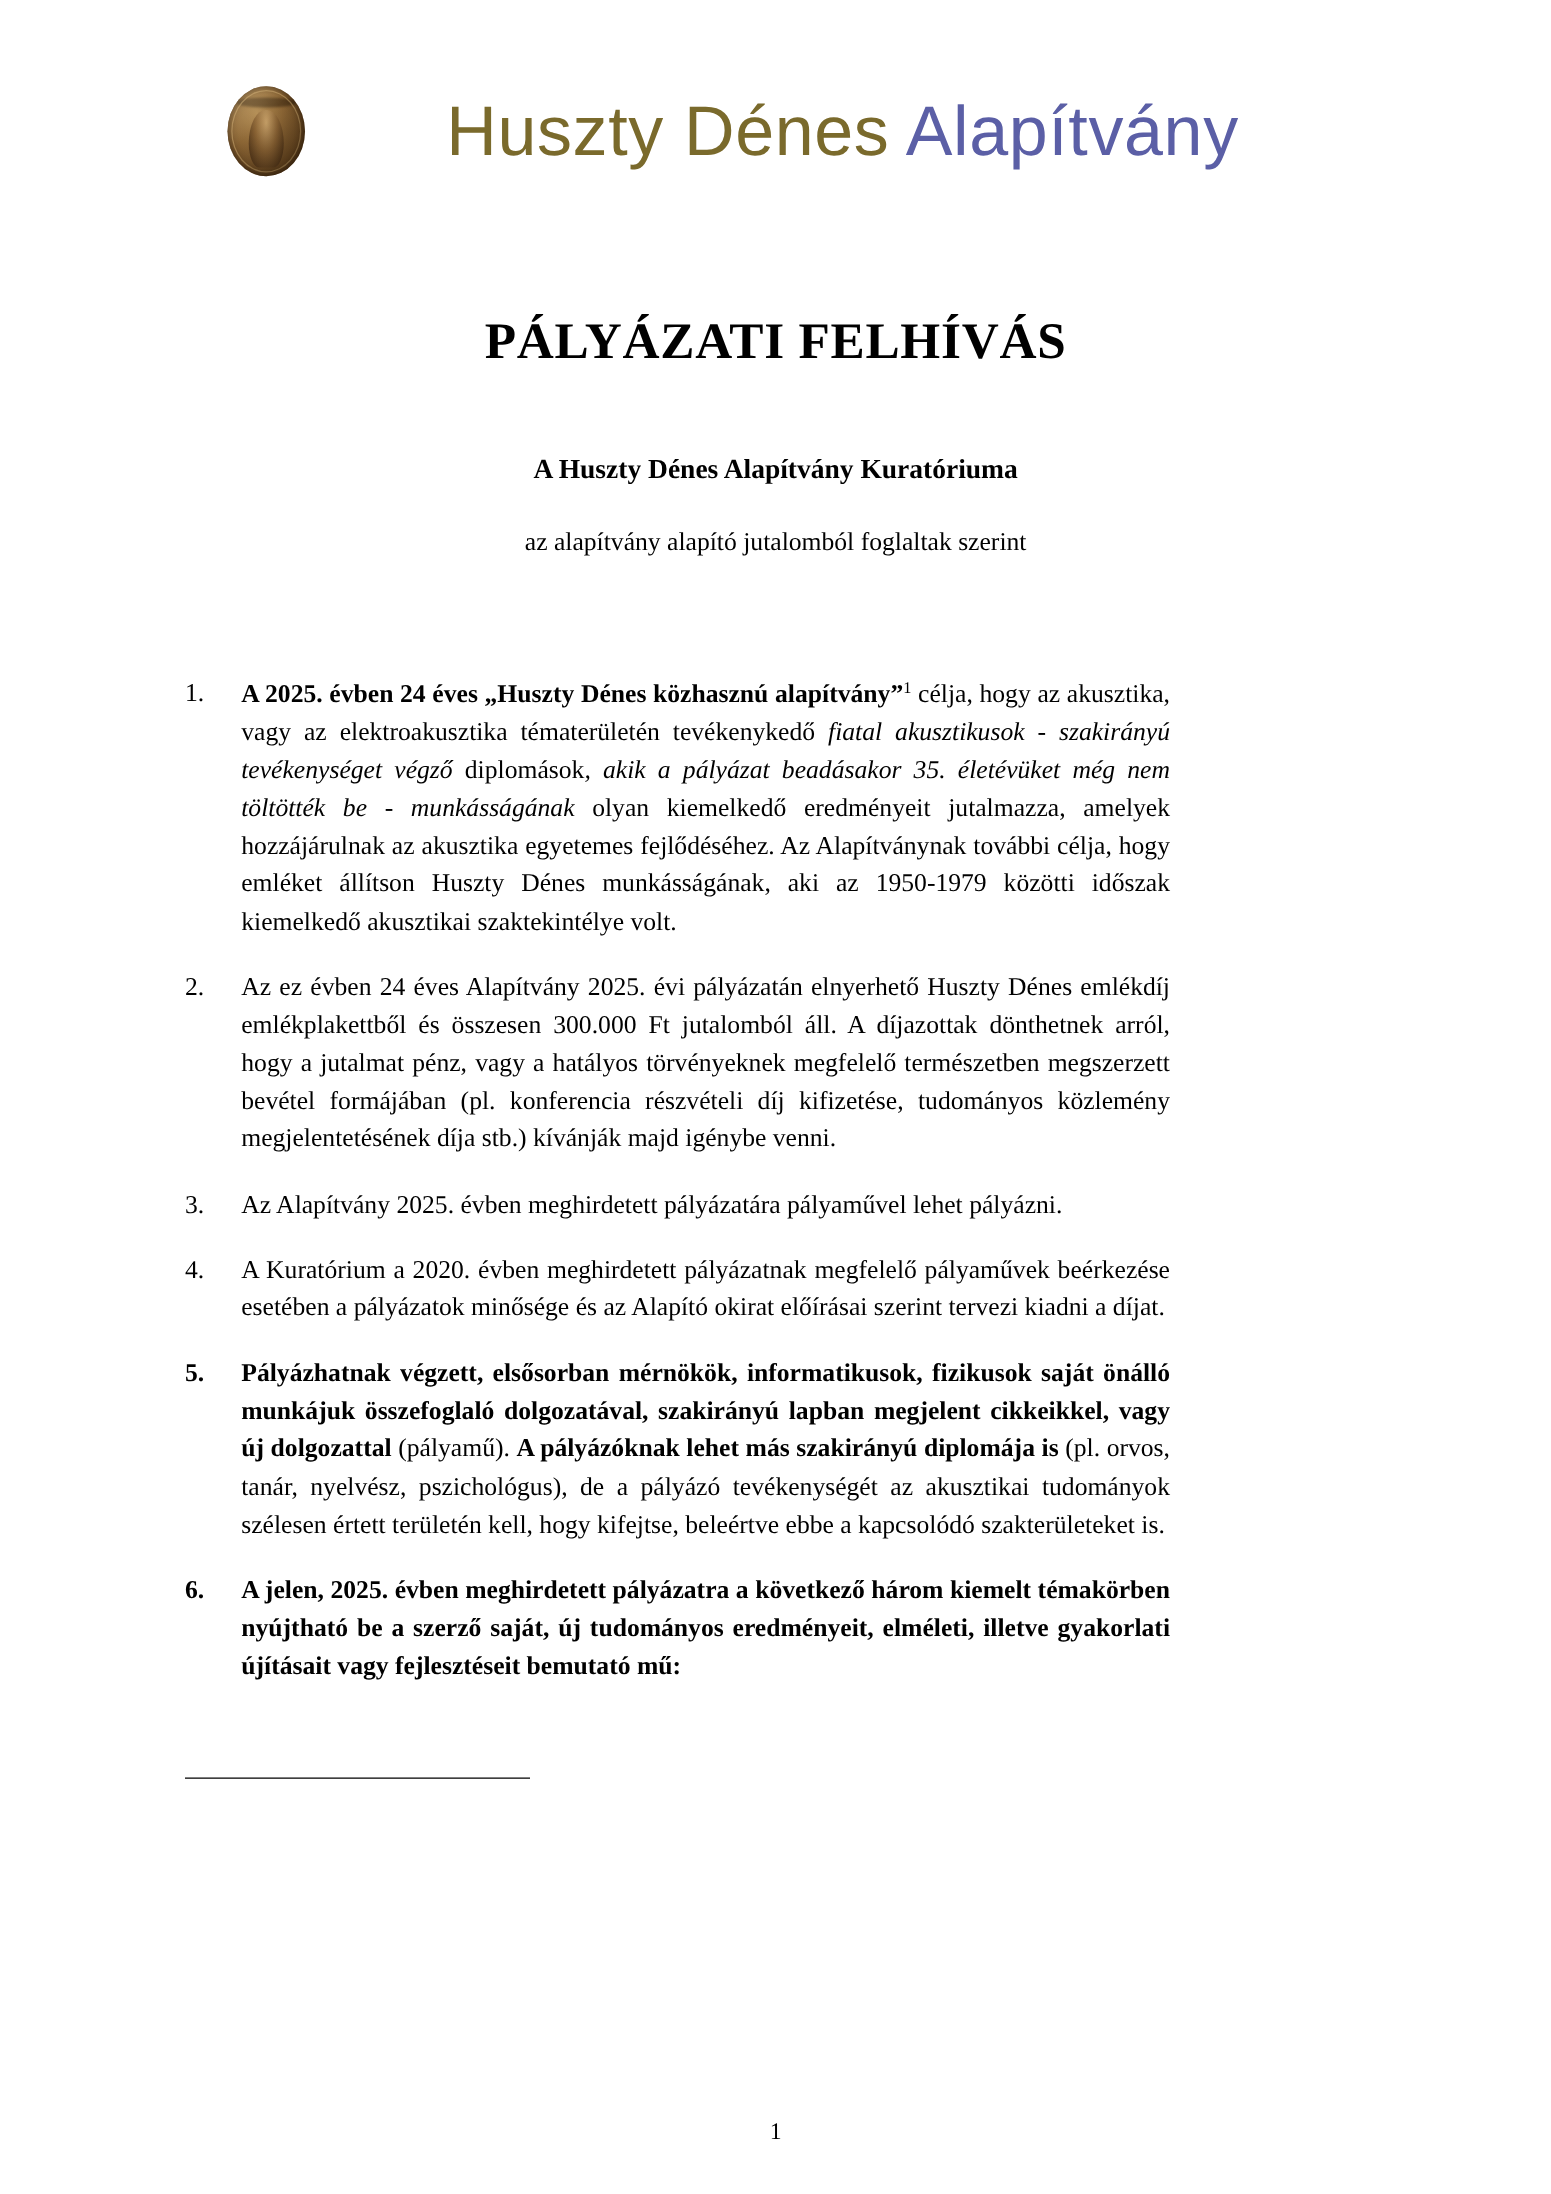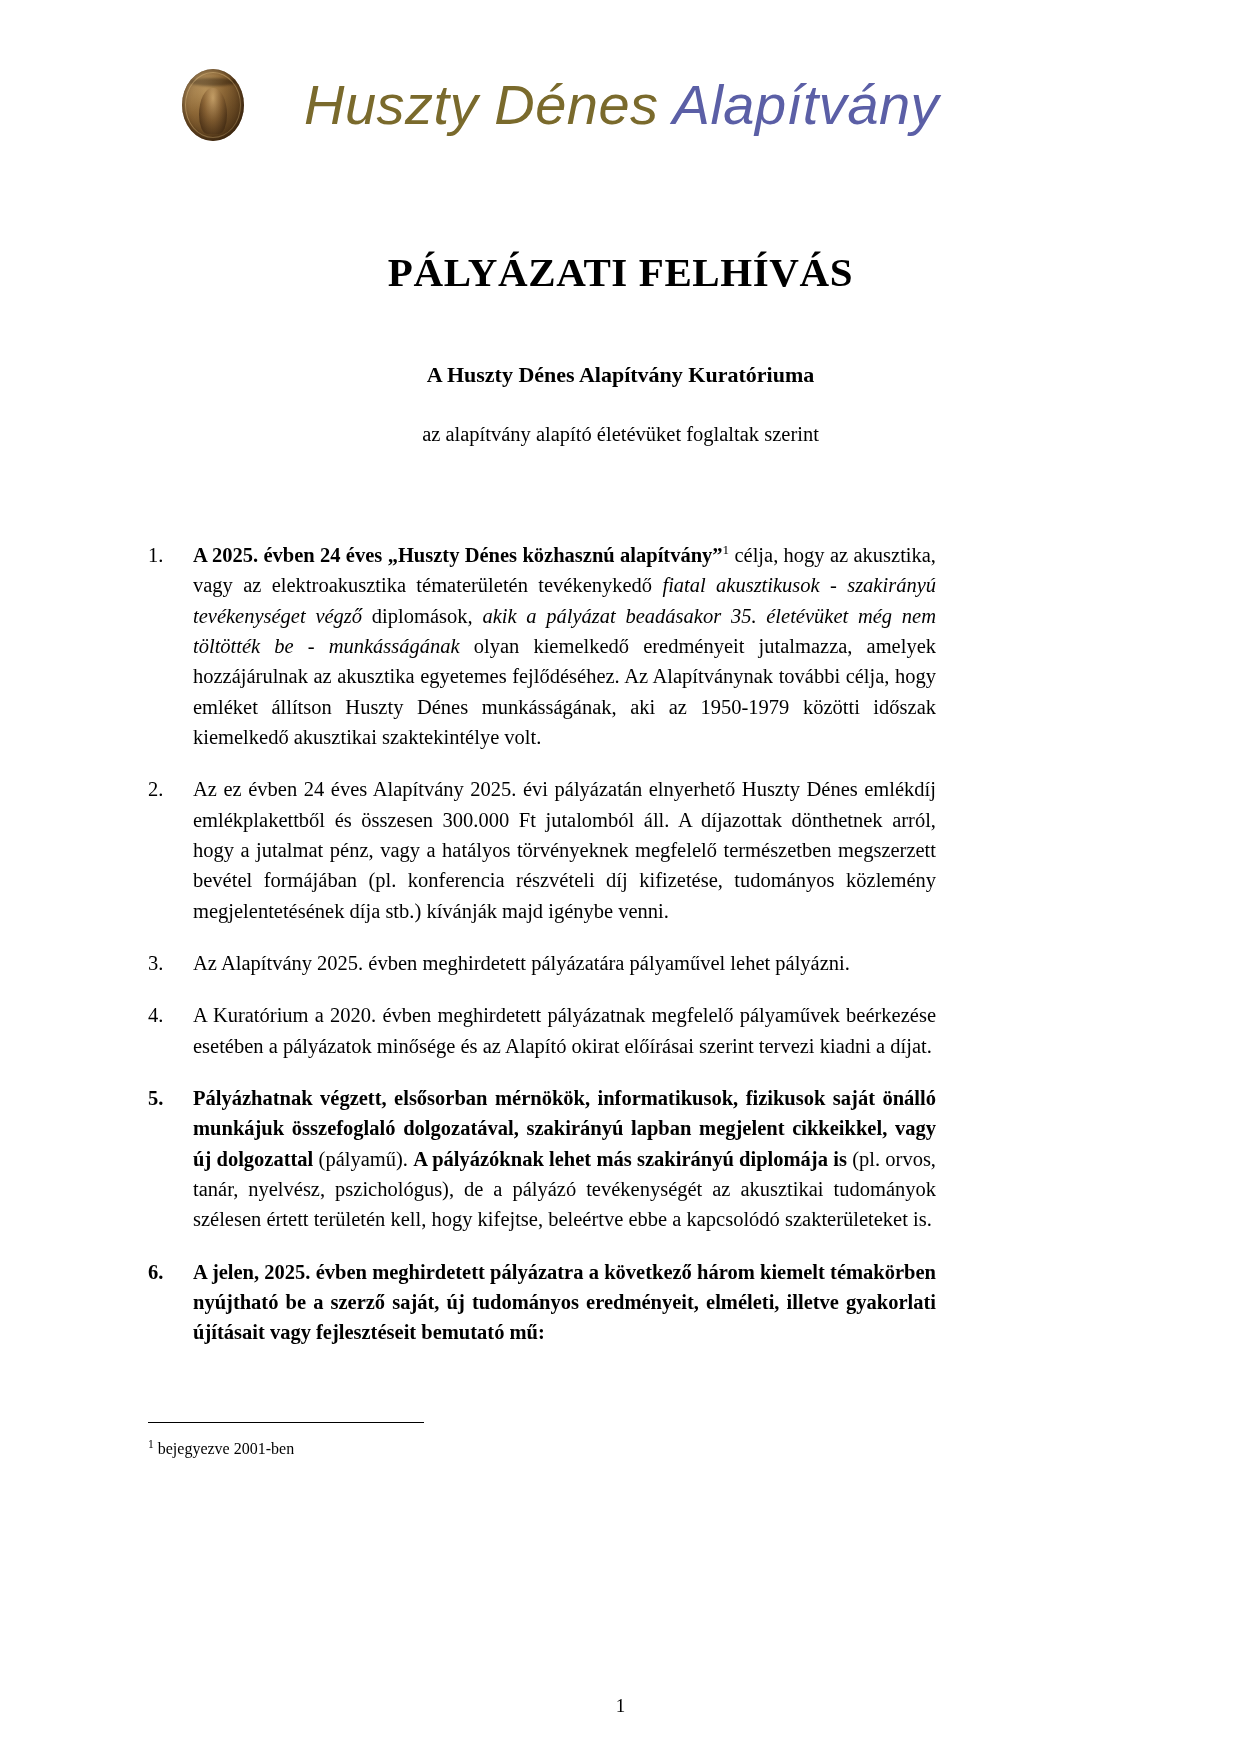--- a/index.html
+++ b/index.html
@@ -70,28 +70,27 @@
     filter: blur(1px);
   }
   .logo-medallion .shade {
     position: absolute;
     left: 0; top: 0; right: 0; bottom: 0;
     border-radius: 50%;
     background: linear-gradient(135deg, rgba(255,230,180,0.30) 0%, rgba(0,0,0,0) 42%, rgba(20,10,0,0.38) 100%);
   }
 
   .logo-text {
-    margin-left: 60px;
+    margin-left: 113px;
     font-family: "Liberation Sans", "DejaVu Sans", sans-serif;
     font-size: 56px;
     font-weight: 400;
     letter-spacing: 0.5px;
     white-space: nowrap;
     line-height: 1;
-    font-style: italic;
   }
   .logo-text .gold { color: #7a6a2c; }
   .logo-text .blue { color: #5b5fa6; }
 
   
   .doc-title {
     position: absolute;
     top: 248px;
     left: 0;
     width: 100%;
@@ -206,21 +205,21 @@
       <span class="gold">Huszty Dénes</span>
       <span class="blue">Alapítvány</span>
     </div>
   </div>
 
   <div class="doc-title">PÁLYÁZATI FELHÍVÁS</div>
 
   <div class="sub-title">A Huszty Dénes Alapítvány Kuratóriuma</div>
 
   <div class="sub-lines">
-    <div>az alapítvány alapító életévüket foglaltak szerint</div>
+    <div>az alapítvány alapító jutalomból foglaltak szerint</div>
   </div>
 
   <ol class="clauses" id="clause-list">
       <li>
         <span class="num">1.</span>
         <p><span class="b">A 2025. évben 24 éves „Huszty Dénes közhasznú alapítvány”</span><span class="fn-ref">1</span><span> célja, hogy az akusztika, vagy az elektroakusztika tématerületén tevékenykedő </span><span class="i">fiatal akusztikusok - szakirányú tevékenységet végző</span><span> diplomások</span><span class="i">, akik a pályázat beadásakor 35. életévüket még nem töltötték be - munkásságának</span><span> olyan kiemelkedő eredményeit jutalmazza, amelyek hozzájárulnak az akusztika egyetemes fejlődéséhez. Az Alapítványnak további célja, hogy emléket állítson Huszty Dénes munkásságának, aki az 1950-1979 közötti időszak kiemelkedő akusztikai szaktekintélye volt.</span></p>
       </li>
       <li>
         <span class="num">2.</span>
         <p><span>Az ez évben 24 éves Alapítvány 2025. évi pályázatán elnyerhető Huszty Dénes emlékdíj emlékplakettből és összesen 300.000 Ft jutalomból áll. A díjazottak dönthetnek arról, hogy a jutalmat pénz, vagy a hatályos törvényeknek megfelelő természetben megszerzett bevétel formájában (pl. konferencia részvételi díj kifizetése, tudományos közlemény megjelentetésének díja stb.) kívánják majd igénybe venni.</span></p>
@@ -238,20 +237,17 @@
         <p><span class="b">Pályázhatnak végzett, elsősorban mérnökök, informatikusok, fizikusok saját önálló munkájuk összefoglaló dolgozatával, szakirányú lapban megjelent cikkeikkel, vagy új dolgozattal</span><span> (pályamű). </span><span class="b">A pályázóknak lehet más szakirányú diplomája is</span><span> (pl. orvos, tanár, nyelvész, pszichológus), de a pályázó tevékenységét az akusztikai tudományok szélesen értett területén kell, hogy kifejtse, beleértve ebbe a kapcsolódó szakterületeket is.</span></p>
       </li>
       <li class="bold-num">
         <span class="num">6.</span>
         <p><span class="b">A jelen, 2025. évben meghirdetett pályázatra a következő három kiemelt témakörben nyújtható be a szerző saját, új tudományos eredményeit, elméleti, illetve gyakorlati újításait vagy fejlesztéseit bemutató mű:</span></p>
       </li>
     </ol>
 
   <div class="footnote-area">
     <div class="footnote-rule"></div>
-    <div class="footnote-text">
-      <span class="mark">1</span><span> bejegyezve 2001-ben</span>
-    </div>
   </div>
 
   <div class="page-number">1</div>
 
 </div>
 
 </body></html>

